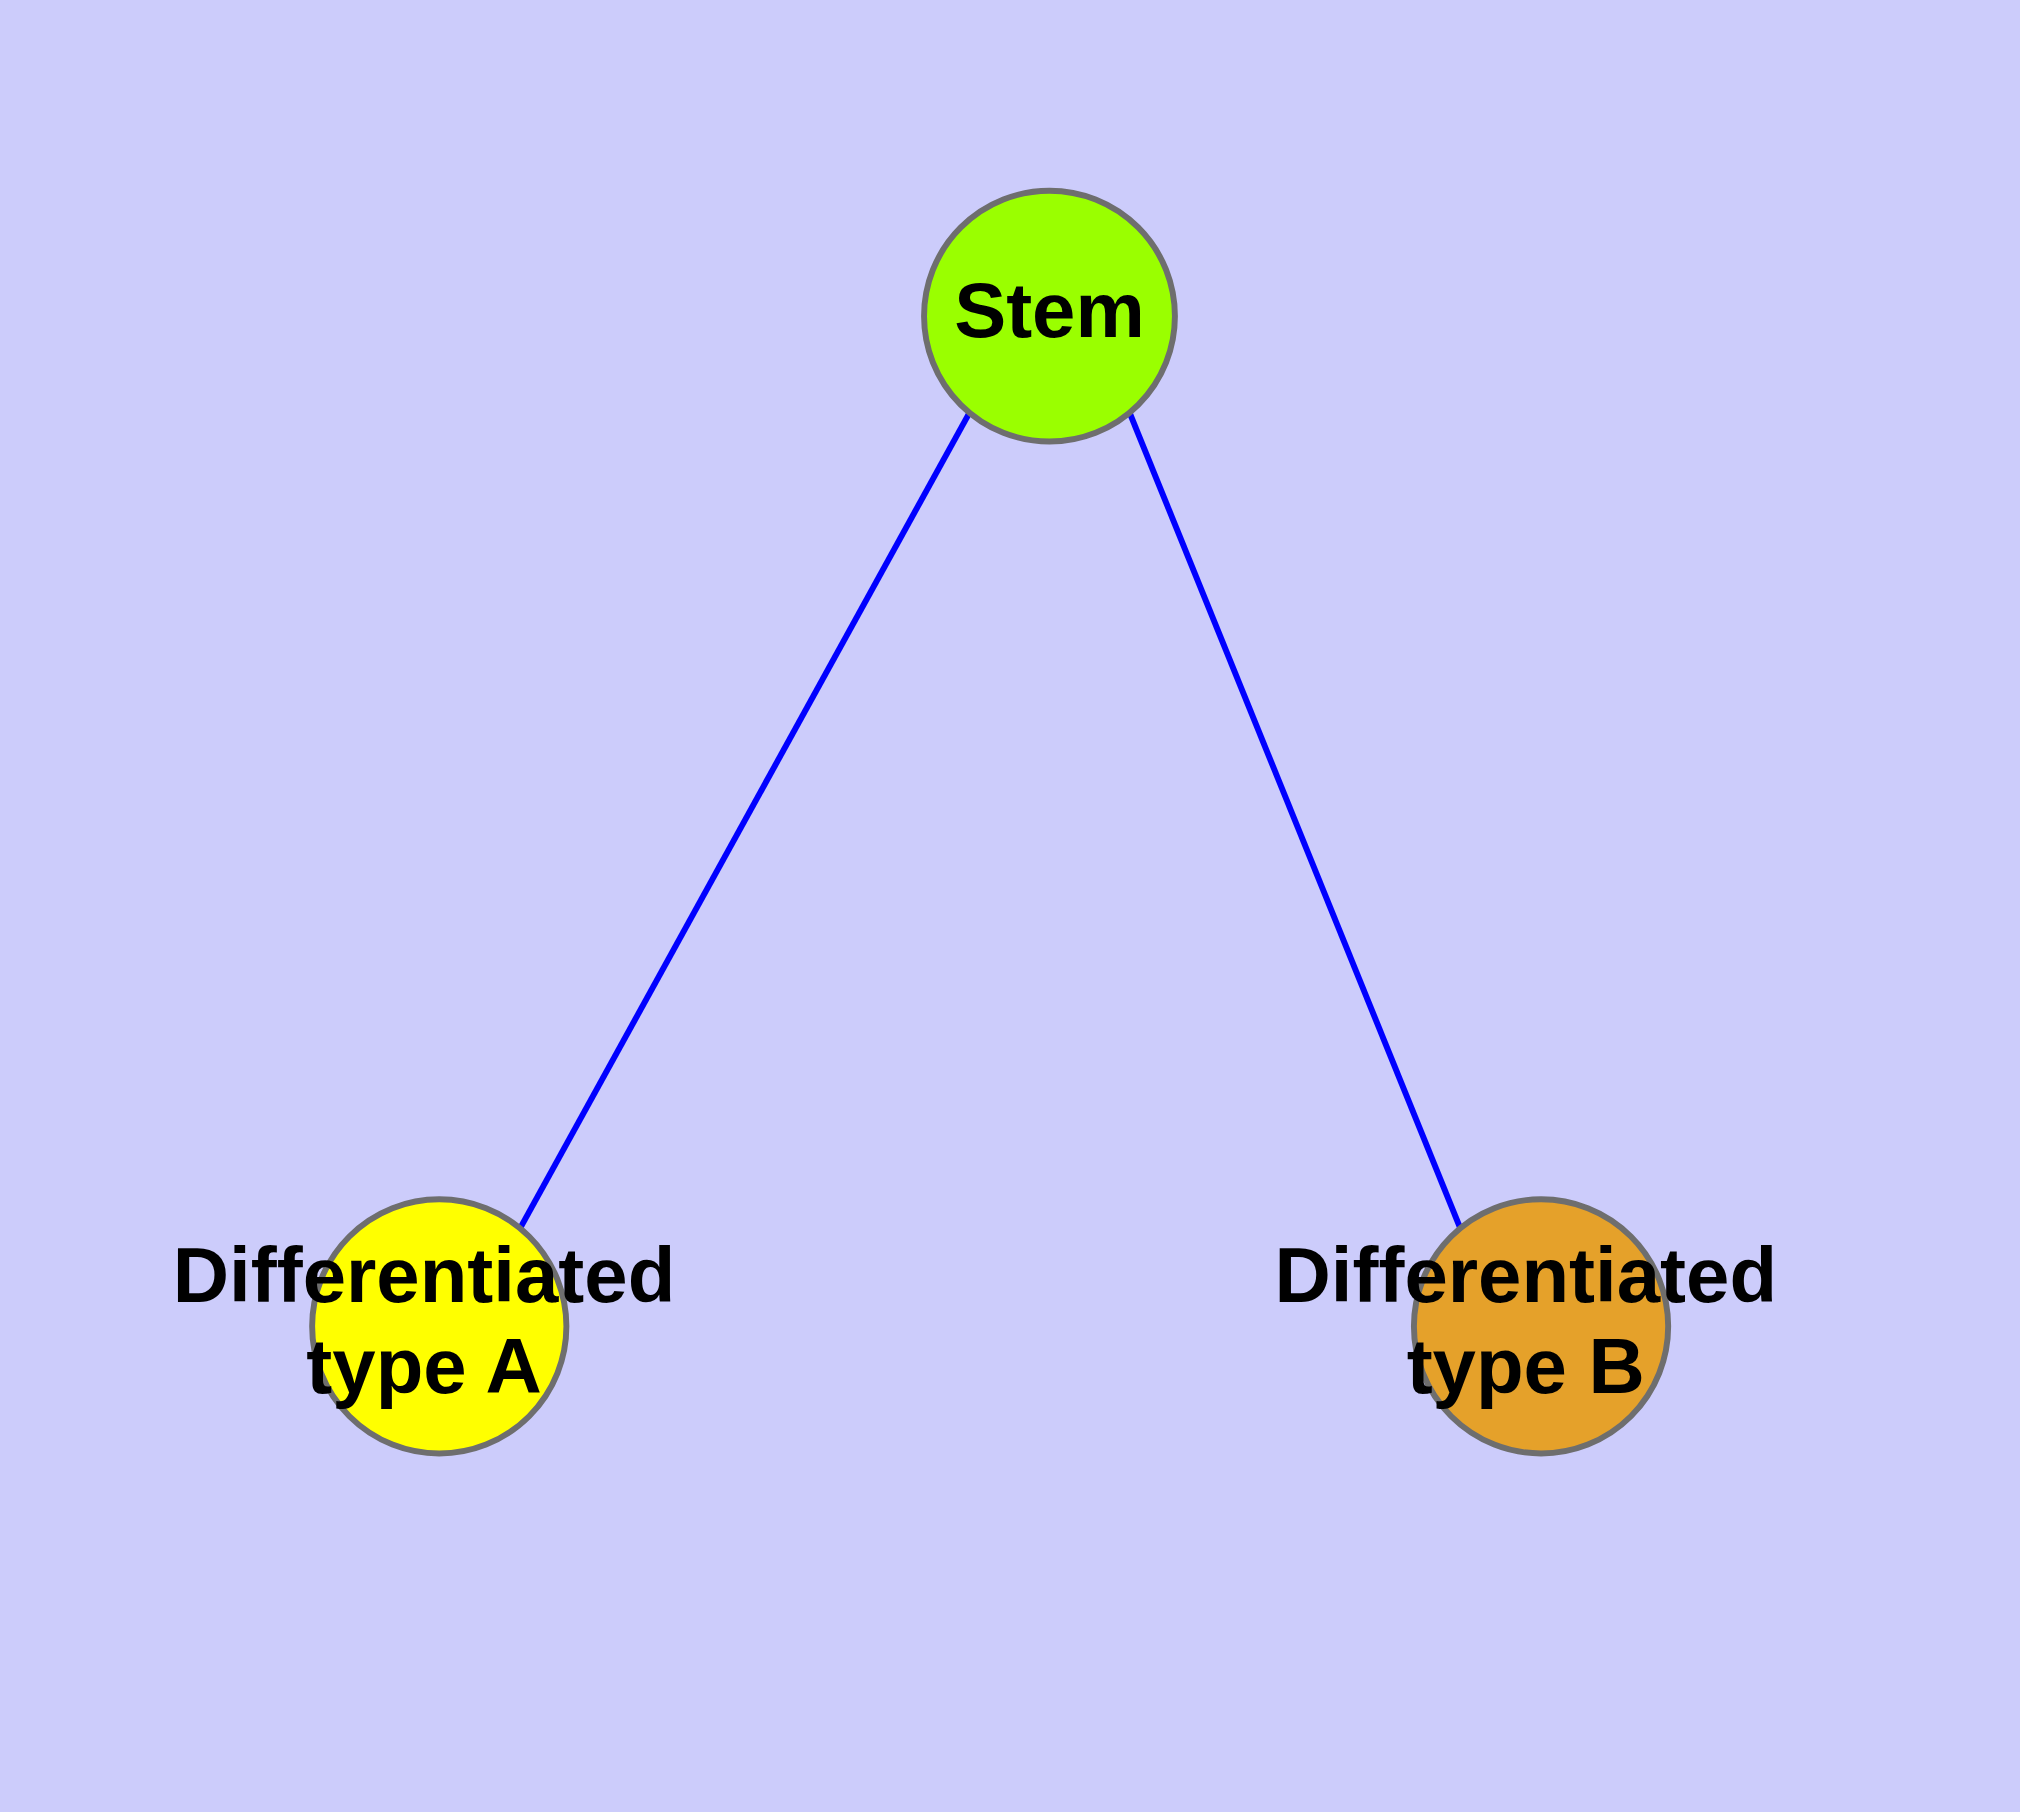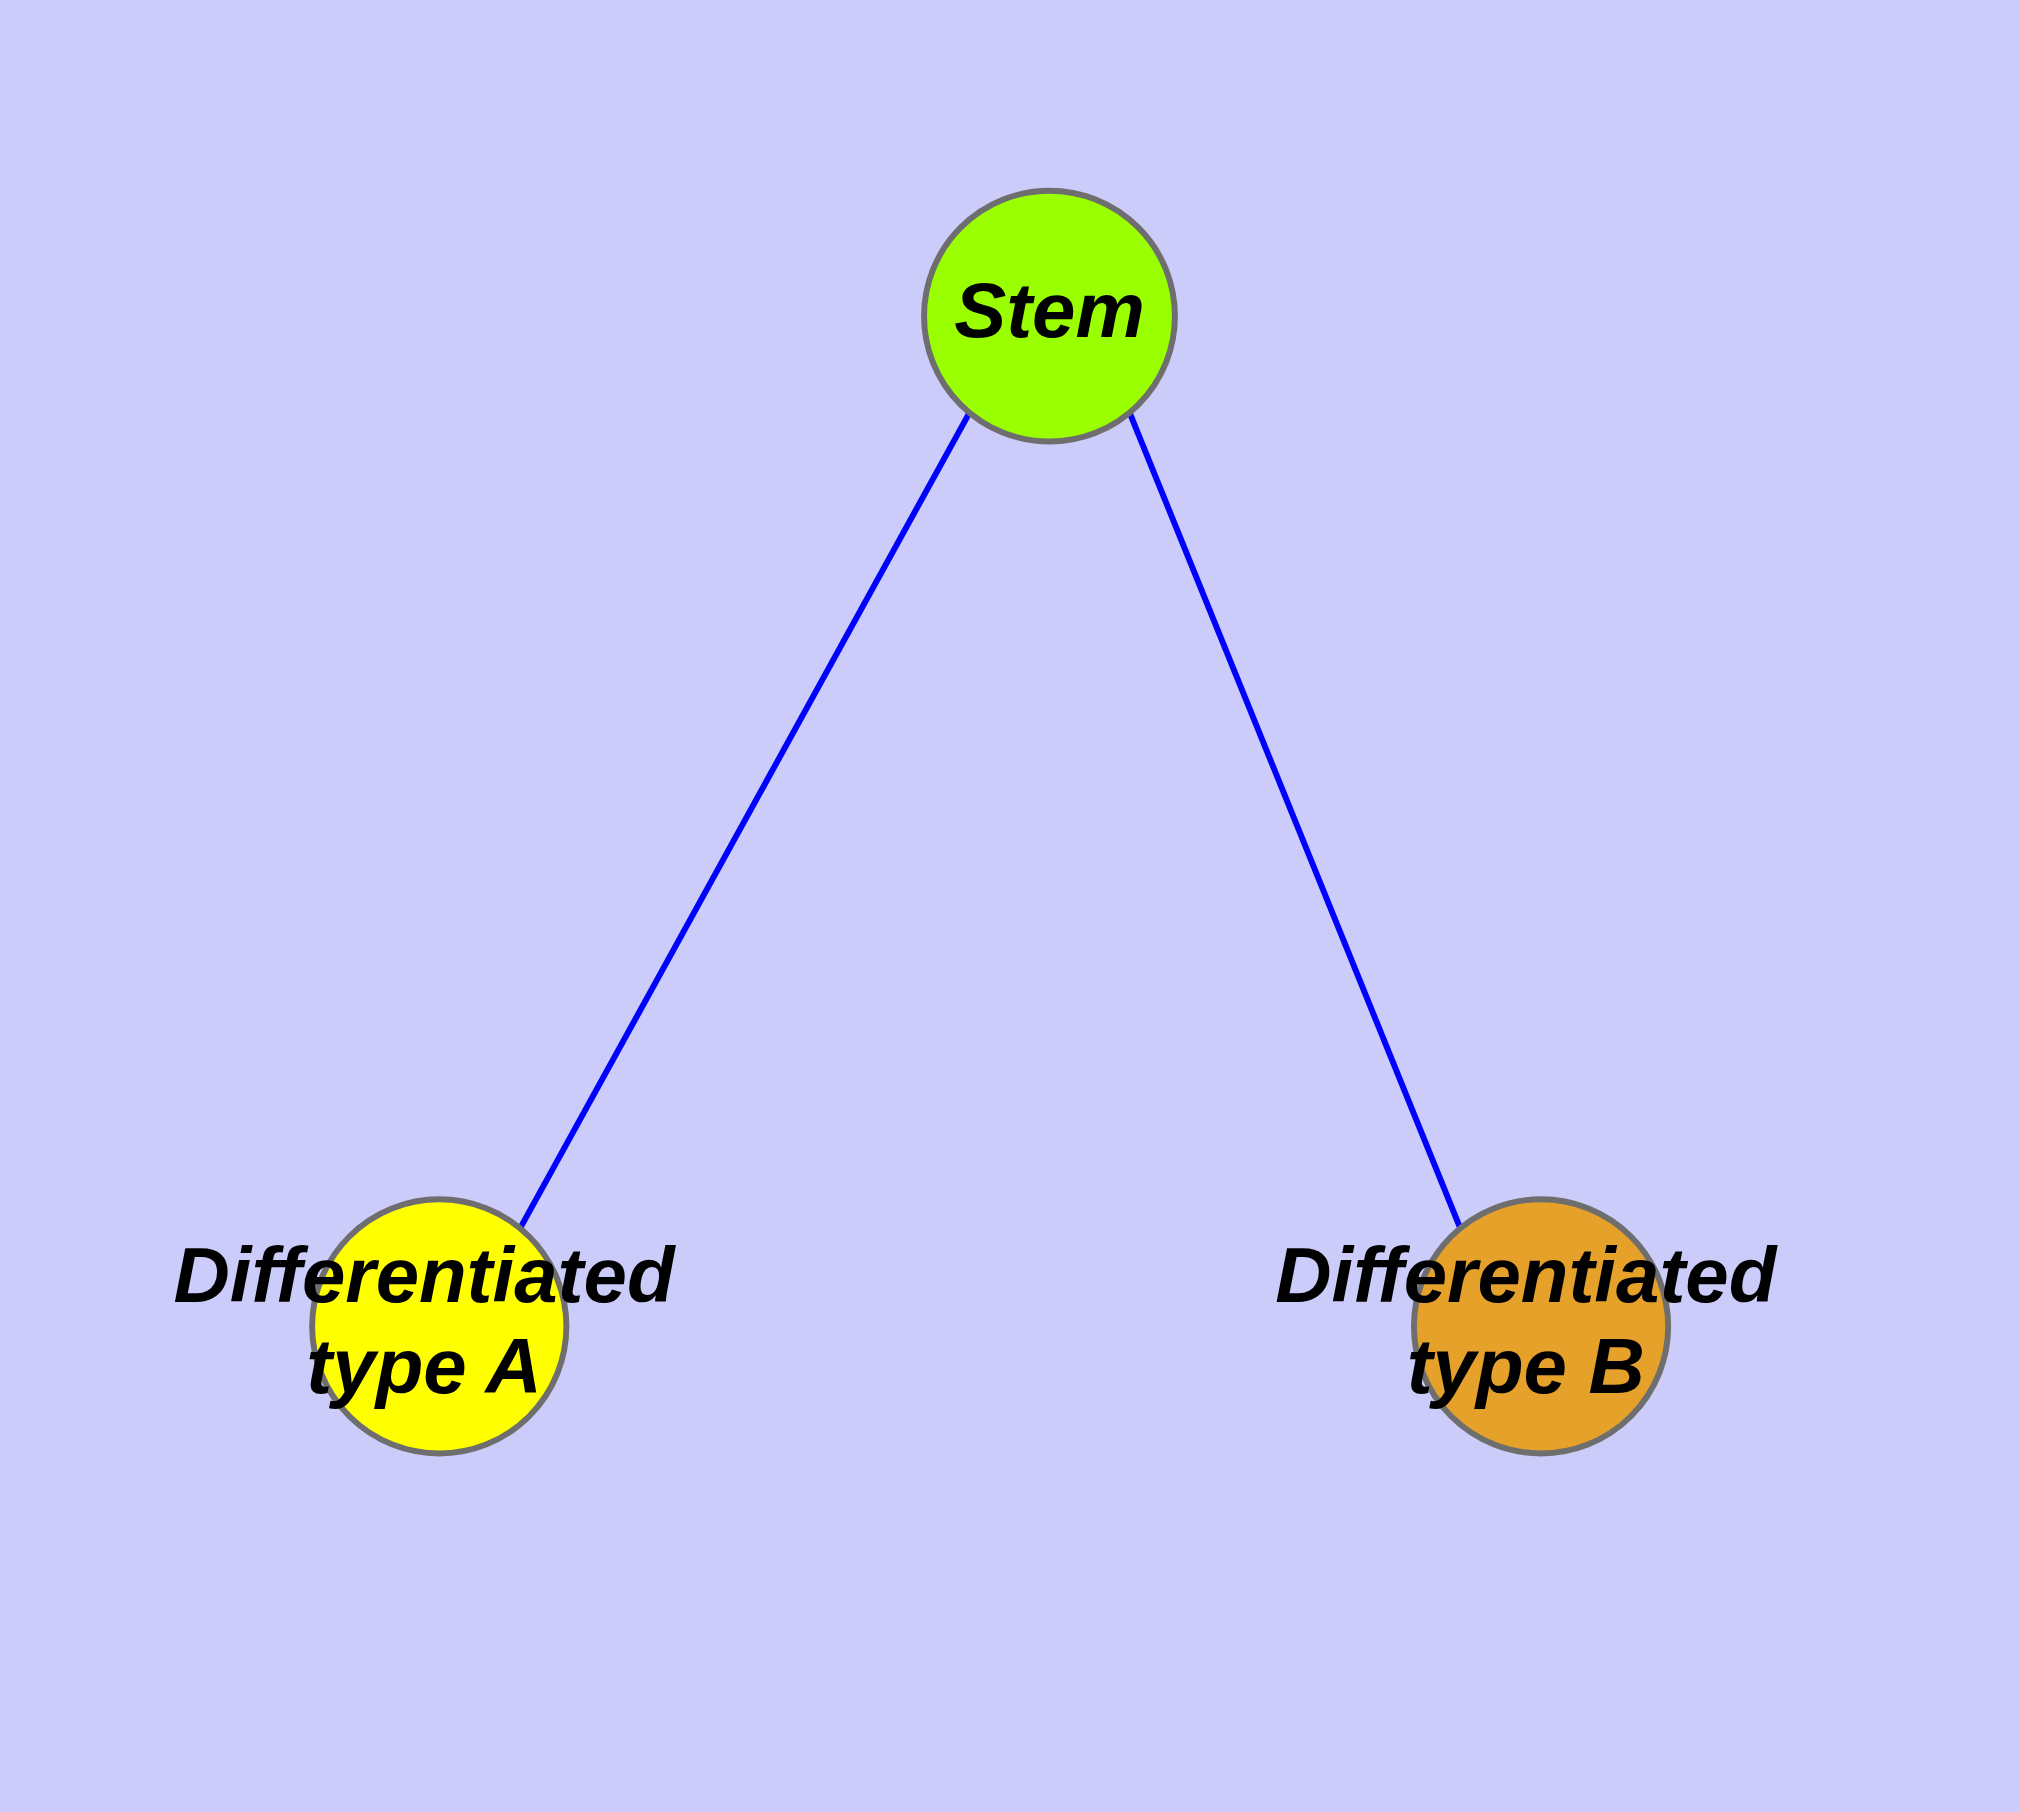--- a/index.html
+++ b/index.html
@@ -9,21 +9,20 @@
   }
   body {
     font-family: "Liberation Sans", sans-serif;
   }
   #canvas {
     position: relative;
     width: 2021px;
     height: 1812px;
     background: #ccccfb;
     overflow: hidden;
-    font-style: italic;
   }
   #graph-svg {
     position: absolute;
     left: 0;
     top: 0;
     width: 2021px;
     height: 1812px;
     display: block;
   }
   .node-label {

